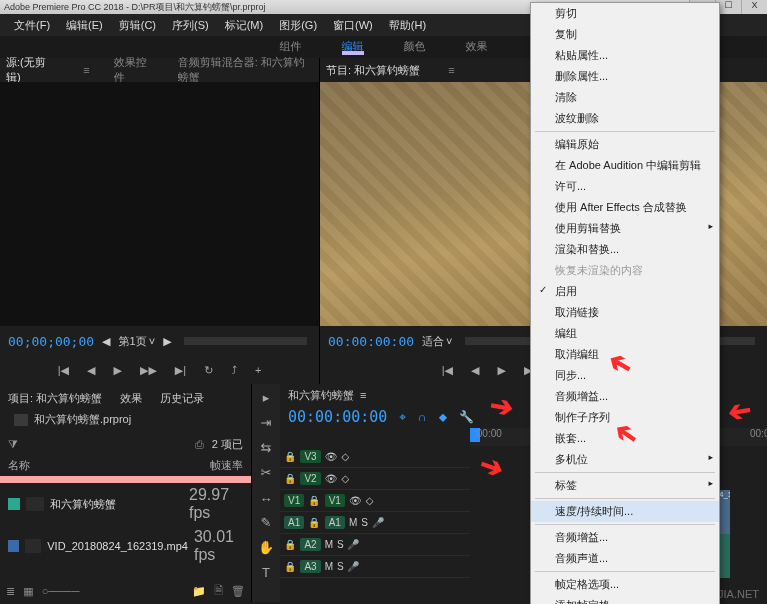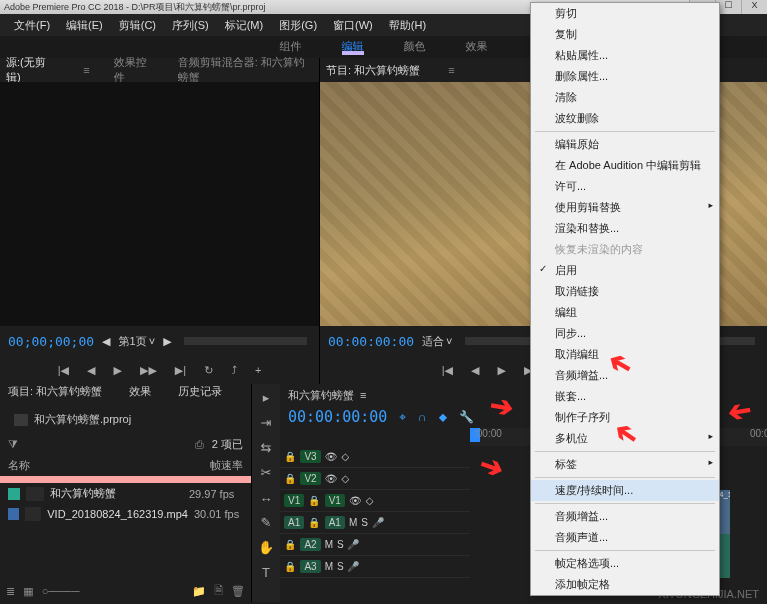--- a/index.html
+++ b/index.html
@@ -26,33 +26,33 @@
 .timecode { color: #3aa0ff; font-size: 13px; font-family: monospace; }
 .dropdown-small { color: #ccc; font-size: 11px; display: flex; align-items: center; gap: 2px; }
 .playhead-bar { flex: 1; height: 8px; background: #333; margin: 0 4px; }
 .transport { height: 28px; display: flex; align-items: center; justify-content: center; gap: 18px; }
 .transport span { color: #aaa; font-size: 11px; }
 .panels-bottom { display: flex; height: 218px; }
 .project-panel { width: 252px; border-right: 1px solid #000; display: flex; flex-direction: column; }
 .toolstrip { width: 28px; background: #232323; display: flex; flex-direction: column; align-items: center; gap: 10px; padding-top: 6px; }
 .toolstrip span { color: #aaa; font-size: 13px; }
 .timeline-panel { flex: 1; display: flex; flex-direction: column; }
-.project-tabs { height: 22px; display: flex; gap: 27px; padding: 0 8px; align-items: flex-start; }
+.project-tabs { height: 22px; display: flex; gap: 18px; padding: 0 8px; align-items: flex-end; }
 .project-file { padding: 6px 14px; display: flex; align-items: center; gap: 6px; }
 .project-file .icon { width: 14px; height: 12px; background: #3a3a3a; display:inline-block; }
 .project-toolbar { height: 22px; display: flex; align-items: center; padding: 0 8px; gap: 8px; }
 .project-toolbar .icon { color: #999; font-size: 11px; }
 .project-toolbar .spacer { flex: 1; }
 .bin-header { display: flex; padding: 3px 8px; font-size: 11px; color: #aaa; border-bottom: 7px solid #fca5a5; }
 .bin-header .name { flex: 1; }
 .bin-row { display: flex; padding: 3px 8px; align-items: center; gap: 6px; }
 .bin-row .swatch { width: 12px; height: 12px; }
 .bin-row .clip-icon { width: 18px; height: 14px; background: #2a2a2a; }
 .bin-row .name { flex: 1; font-size: 11px; color: #ddd; }
-.bin-row .fps { width: 54px; font-size: 11px; color: #aaa; }
+.bin-row .fps { width: 54px; font-size: 16px; color: #aaa; }
 .swatch.teal { background: #2aa890; }
 .swatch.blue { background: #3a6aa8; }
 .project-footer { margin-top: auto; height: 22px; display: flex; gap: 8px; padding: 0 6px; align-items: center; }
 .project-footer span { color: #888; font-size: 11px; }
 .timeline-tabs { height: 22px; padding: 0 8px; display: flex; align-items: center; gap: 6px; }
 .timeline-tc { padding: 2px 8px; display: flex; align-items: center; gap: 12px; }
 .timeline-tc .tc { color: #3aa0ff; font-family: monospace; font-size: 15px; }
 .timeline-tc .icon { color: #3aa0ff; font-size: 12px; }
 .timeline-ruler { height: 18px; background: #232323; position: relative; margin-left: 190px; }
 .timeline-ruler span { position: absolute; top: 0; font-size: 10px; color: #888; }
@@ -287,31 +287,32 @@
     <div>剪切</div>
     <div>复制</div>
     <div>粘贴属性...</div>
     <div>删除属性...</div>
     <div>清除</div>
     <div>波纹删除</div>
     <div class="sep"></div>
     <div>编辑原始</div>
     <div>在 Adobe Audition 中编辑剪辑</div>
     <div>许可...</div>
+    <div>使用 After Effects 合成替换</div>
     <div class="submenu">使用剪辑替换</div>
     <div>渲染和替换...</div>
     <div class="disabled">恢复未渲染的内容</div>
     <div class="checked">启用</div>
     <div>取消链接</div>
     <div>编组</div>
+    <div>取消编组</div>
     <div>同步...</div>
-    <div>取消编组</div>
     <div>音频增益...</div>
+    <div>制作子序列</div>
     <div>嵌套...</div>
-    <div>制作子序列</div>
     <div class="submenu">多机位</div>
     <div class="sep"></div>
     <div class="submenu">标签</div>
     <div class="sep"></div>
     <div class="hover">速度/持续时间...</div>
     <div class="sep"></div>
     <div>音频增益...</div>
     <div>音频声道...</div>
     <div class="sep"></div>
     <div>帧定格选项...</div>

